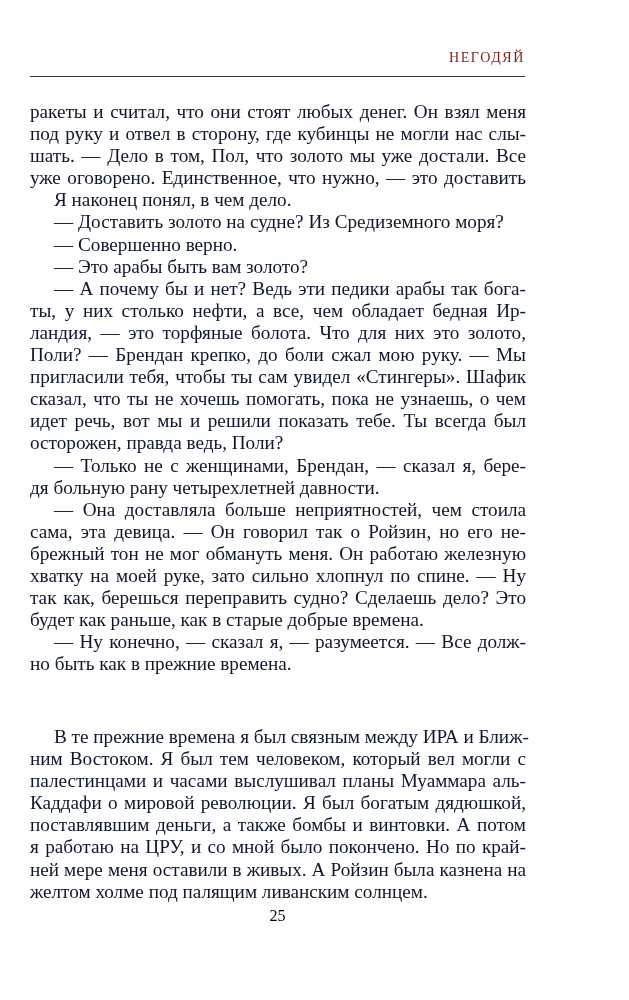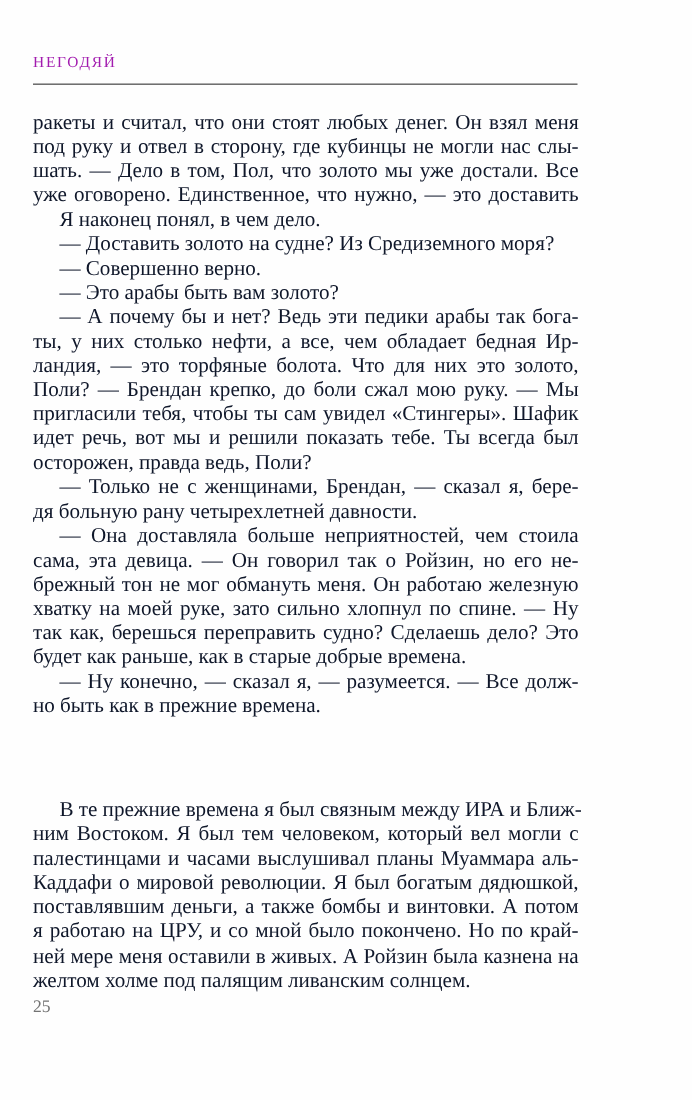--- a/index.html
+++ b/index.html
@@ -1,37 +1,37 @@
 <!DOCTYPE html>
 <html><head>
   <meta charset="utf-8">
   <style>
     html, body { margin: 0; padding: 0; background: #ffffff; }
     body { width: 629px; height: 1000px; position: relative; overflow: hidden; }
     .page { position: absolute; left: 0; top: 0; width: 629px; height: 1000px; background: #fefefe; }
     .running-head {
-      position: absolute; top: 50px; left: 30px; width: 495px; text-align: left;
-      font-family: "Liberation Serif", serif; font-size: 14px; letter-spacing: 1.6px; color: #a21caf;
+      position: absolute; top: 50px; left: 30px; width: 495px; text-align: right;
+      font-family: "Liberation Serif", serif; font-size: 14px; letter-spacing: 1.6px; color: #7f1d1d;
     }
     .rule {
       position: absolute; top: 76px; left: 30px; width: 495px; height: 0;
       border-top: 1.4px solid #333;
     }
     .block {
       position: absolute; left: 30px; width: 496px;
       font-family: "Liberation Serif", serif; font-size: 19.2px; line-height: 22.1px; color: #0f172a;
     }
     .block .line { white-space: nowrap; display: block; text-align: justify; text-align-last: justify; height: 22.1px; }
     .block .line.last { text-align-last: left; }
     .block .line.indent { padding-left: 24px; }
     #block1 { top: 101px; }
     #block2 { top: 710px; margin-top: 16px; }
     .folio {
-      position: absolute; top: 907px; left: 30px; width: 495px; 
-      font-family: "Liberation Serif", serif; font-size: 16px; color: #737373;
+      position: absolute; top: 907px; left: 30px; width: 495px; text-align: center;
+      font-family: "Liberation Serif", serif; font-size: 16px; color: #000000;
     }
   </style>
 </head>
 <body>
 
 <div class="page">
   <div class="running-head">НЕГОДЯЙ</div>
   <div class="rule"></div>
 
   <div class="block" id="block1">
@@ -41,20 +41,21 @@
       <span class="line">уже оговорено. Единственное, что нужно, — это доставить</span>
       <span class="line indent last">Я наконец понял, в чем дело.</span>
       <span class="line indent last">— Доставить золото на судне? Из Средиземного моря?</span>
       <span class="line indent last">— Совершенно верно.</span>
       <span class="line indent last">— Это арабы быть вам золото?</span>
       <span class="line indent">— А почему бы и нет? Ведь эти педики арабы так бога-</span>
       <span class="line">ты, у них столько нефти, а все, чем обладает бедная Ир-</span>
       <span class="line">ландия, — это торфяные болота. Что для них это золото,</span>
       <span class="line">Поли? — Брендан крепко, до боли сжал мою руку. — Мы</span>
       <span class="line">пригласили тебя, чтобы ты сам увидел «Стингеры». Шафик</span>
+      <span class="line">сказал, что ты не хочешь помогать, пока не узнаешь, о чем</span>
       <span class="line">идет речь, вот мы и решили показать тебе. Ты всегда был</span>
       <span class="line last">осторожен, правда ведь, Поли?</span>
       <span class="line indent">— Только не с женщинами, Брендан, — сказал я, бере-</span>
       <span class="line last">дя больную рану четырехлетней давности.</span>
       <span class="line indent">— Она доставляла больше неприятностей, чем стоила</span>
       <span class="line">сама, эта девица. — Он говорил так о Ройзин, но его не-</span>
       <span class="line">брежный тон не мог обмануть меня. Он работаю железную</span>
       <span class="line">хватку на моей руке, зато сильно хлопнул по спине. — Ну</span>
       <span class="line">так как, берешься переправить судно? Сделаешь дело? Это</span>
       <span class="line last">будет как раньше, как в старые добрые времена.</span>

